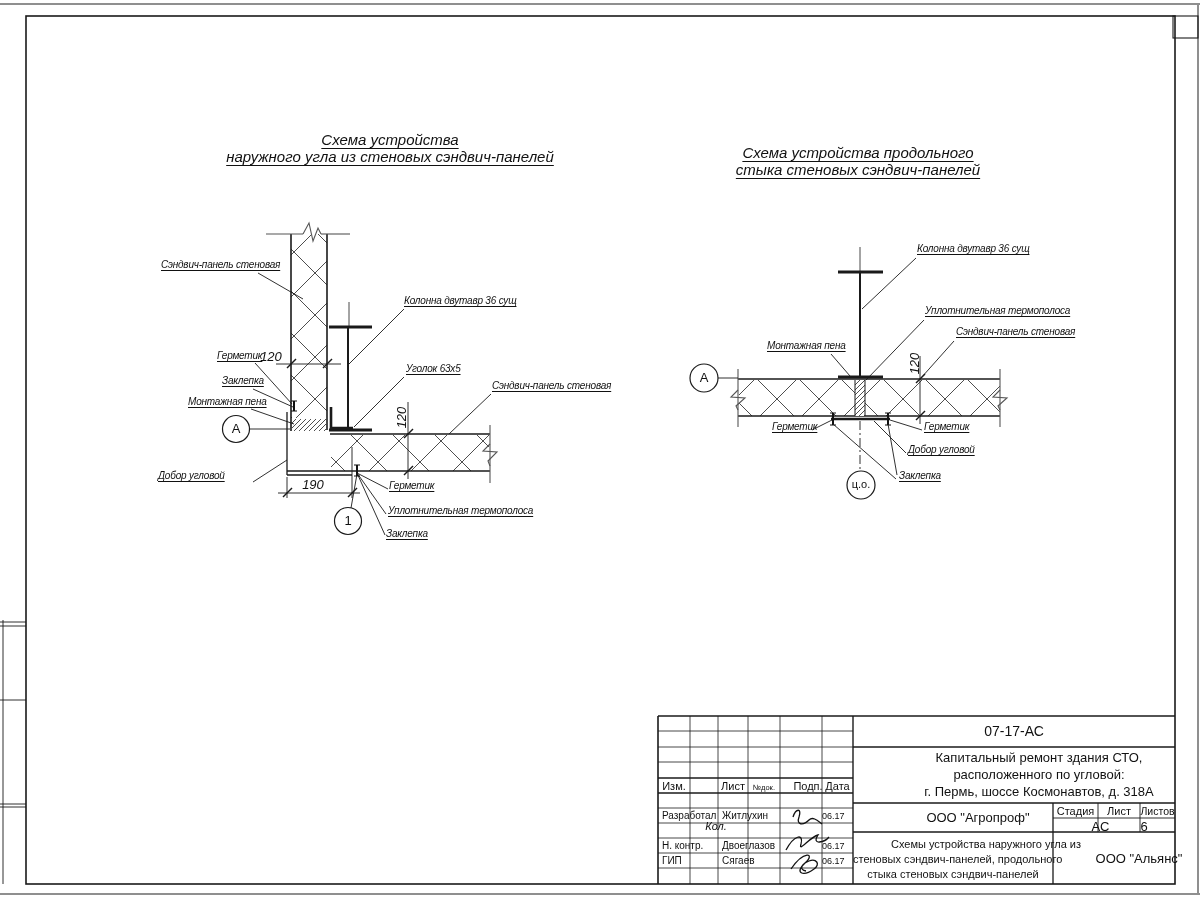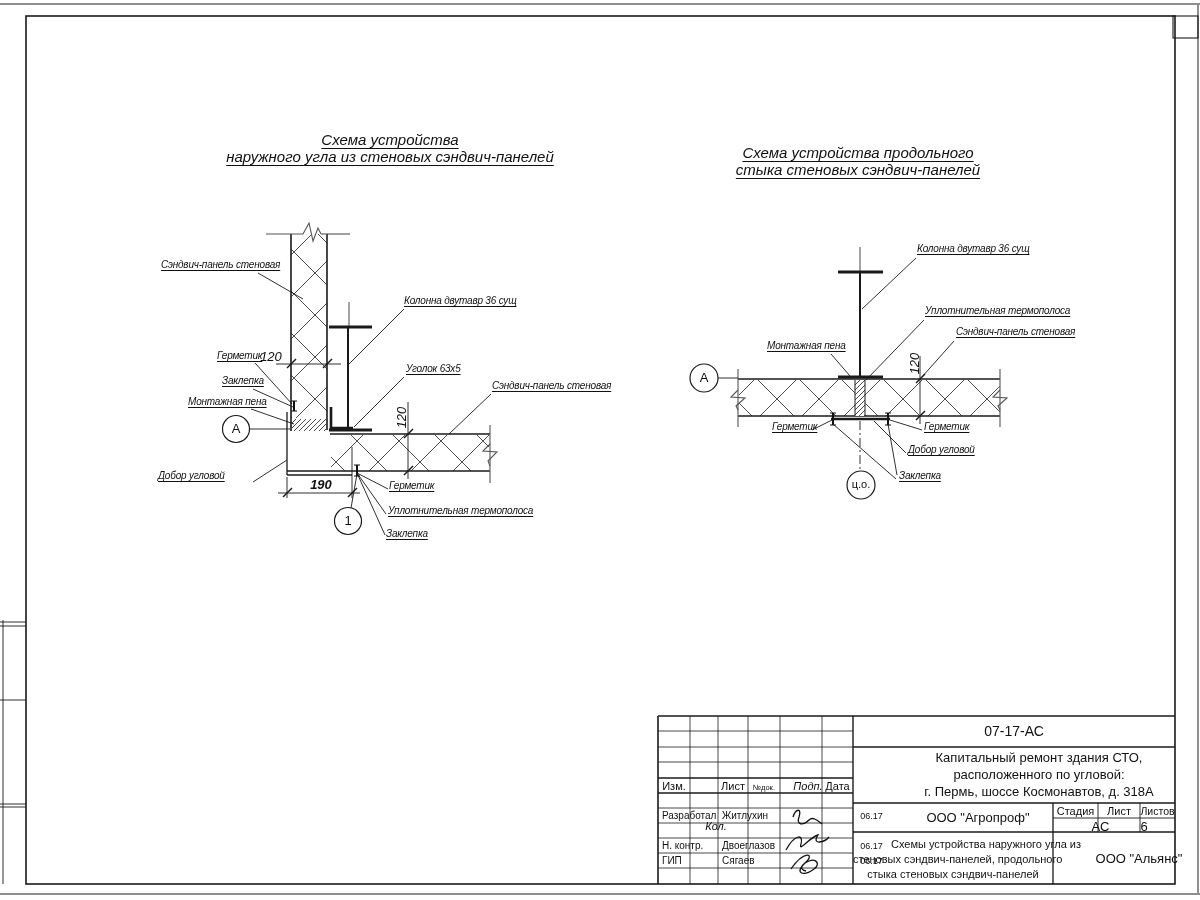--- a/index.html
+++ b/index.html
@@ -17,21 +17,21 @@
   .dm{font:italic 13px "Liberation Sans",sans-serif;text-align:center;}
   .rot{transform:rotate(-90deg);transform-origin:center center;}
   
   .mk{font:13px "Liberation Sans",sans-serif;text-align:center;}
   
   .tb{font:11px "Liberation Sans",sans-serif;text-align:center;}
   .tb-big{font:14px "Liberation Sans",sans-serif;text-align:center;}
   .tb-med{font:13px "Liberation Sans",sans-serif;text-align:center;padding-left:25px;}
   .tb-sm{font:10px "Liberation Sans",sans-serif;}
   .tb-xs{font:7.5px "Liberation Sans",sans-serif;text-align:center;}
-  .tb-date{font:9px "Liberation Sans",sans-serif;text-align:center;padding-left:34px;}
+  .tb-date{font:9px "Liberation Sans",sans-serif;text-align:left;}
 </style>
 </head>
 <body>
 
 <div class="stage">
 
 <svg width="1200" height="900" viewBox="0 0 1200 900">
   <defs>
     <pattern id="latt" width="42" height="42" patternUnits="userSpaceOnUse">
       <path d="M0,42 L42,0 M0,0 L42,42" stroke="#3a3a3a" stroke-width="0.9" fill="none"></path>
@@ -272,21 +272,21 @@
 <span class="abs lb" style="left:188px;top:396px;">Монтажная пена</span>
 <span class="abs lb" style="left:158px;top:470px;">Добор угловой</span>
 <span class="abs lb" style="left:406px;top:363px;">Уголок 63х5</span>
 <span class="abs lb" style="left:492px;top:380px;">Сэндвич-панель стеновая</span>
 <span class="abs lb" style="left:389px;top:480px;">Герметик</span>
 <span class="abs lb" style="left:388px;top:505px;">Уплотнительная термополоса</span>
 <span class="abs lb" style="left:386px;top:528px;">Заклепка</span>
 
 <span class="abs dm" style="left:257px;top:349px;width:28px;">120</span>
 <span class="abs dm rot" style="left:386px;top:410px;width:30px;">120</span>
-<span class="abs dm" style="left:304px;top:477px;width:34px;font-weight:bold;">190</span>
+<span class="abs dm" style="left:296px;top:477px;width:34px;">190</span>
 <span class="abs mk" style="left:222px;top:421px;width:28px;">А</span>
 <span class="abs mk" style="left:334px;top:513px;width:28px;">1</span>
 
 <span class="abs lb" style="left:917px;top:243px;">Колонна двутавр 36 сущ</span>
 <span class="abs lb" style="left:925px;top:305px;">Уплотнительная термополоса</span>
 <span class="abs lb" style="left:956px;top:326px;">Сэндвич-панель стеновая</span>
 <span class="abs lb" style="left:767px;top:340px;">Монтажная пена</span>
 <span class="abs lb" style="left:772px;top:421px;">Герметик</span>
 <span class="abs lb" style="left:924px;top:421px;">Герметик</span>
 <span class="abs lb" style="left:908px;top:444px;">Добор угловой</span>
@@ -298,21 +298,21 @@
 
 <span class="abs tb-big" style="left:853px;top:723px;width:322px;">07-17-АС</span>
 <span class="abs tb-med" style="left:853px;top:750px;width:322px;">Капитальный ремонт здания СТО,</span>
 <span class="abs tb-med" style="left:853px;top:767px;width:322px;">расположенного по угловой:</span>
 <span class="abs tb-med" style="left:853px;top:784px;width:322px;">г. Пермь, шоссе Космонавтов, д. 318А</span>
 
 <span class="abs tb" style="left:658px;top:780px;width:32px;">Изм.</span>
 <span class="abs tb" style="left:690px;top:820px;width:52px;font-style:italic;">Кол.</span>
 <span class="abs tb" style="left:718px;top:780px;width:30px;">Лист</span>
 <span class="abs tb-xs" style="left:748px;top:783px;width:32px;">№док.</span>
-<span class="abs tb" style="left:780px;top:780px;width:56px;font-style:italic;">Подп.</span>
+<span class="abs tb" style="left:780px;top:780px;width:56px;">Подп.</span>
 <span class="abs tb" style="left:822px;top:780px;width:31px;">Дата</span>
 
 <span class="abs tb-sm" style="left:662px;top:810px;">Разработал</span>
 <span class="abs tb-sm" style="left:722px;top:810px;">Житлухин</span>
 <span class="abs tb-date" style="left:822px;top:811px;width:31px;">06.17</span>
 
 <span class="abs tb-sm" style="left:662px;top:840px;">Н. контр.</span>
 <span class="abs tb-sm" style="left:722px;top:840px;">Двоеглазов</span>
 <span class="abs tb-date" style="left:822px;top:841px;width:31px;">06.17</span>
 

